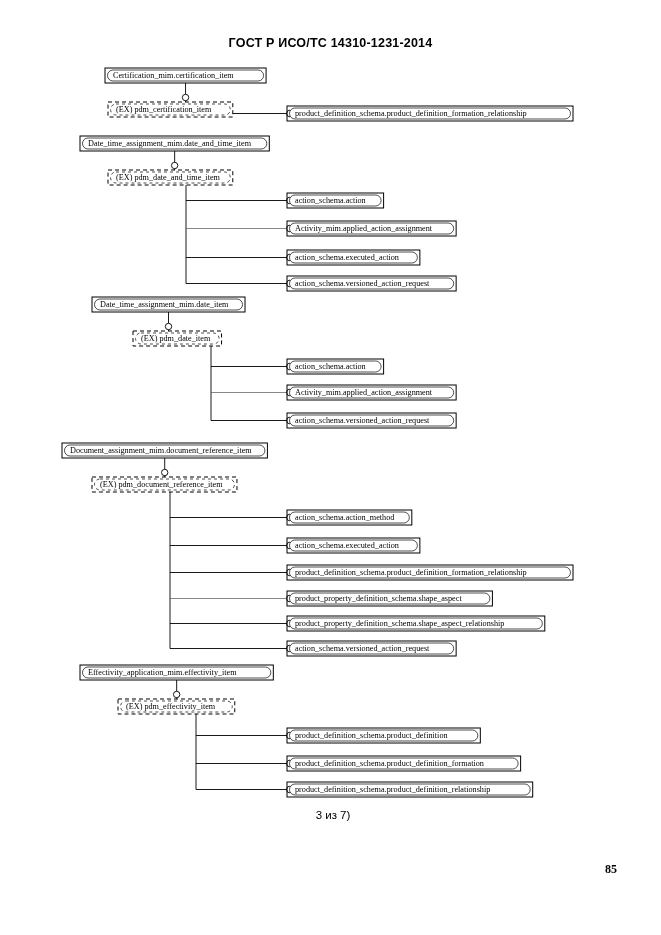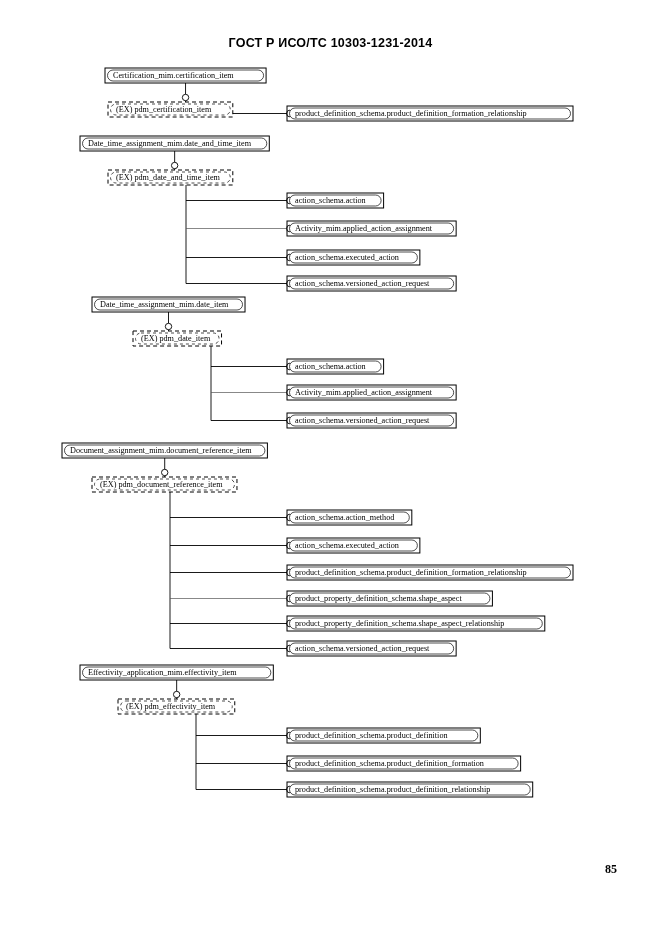--- a/index.html
+++ b/index.html
@@ -32,21 +32,21 @@
   }
   #caption .l2{display:block;}
   #pageno{
     position:absolute;left:0;top:862px;width:617px;text-align:right;
     font-family:Liberation Serif, serif;font-size:12px;font-weight:bold;
   }
 </style>
 </head>
 <body>
 
-<div id="doc-header">ГОСТ Р ИСО/ТС 10303-1231-2014</div>
+<div id="doc-header">ГОСТ Р ИСО/ТС 14310-1231-2014</div>
 
 <div id="diagram">
   <svg id="diagram-svg" width="661" height="740" viewBox="0 0 661 740">
       <g>
         <rect x="105" y="8" width="161.08" height="15" class="boxouter"></rect>
         <rect x="107.5" y="10" width="156.08" height="11" rx="5.5" ry="5.5" class="boxinner"></rect>
         <text x="113" y="16" class="nodelabel">Certification_mim.certification_item</text>
       </g>
       <g>
         <rect x="108" y="42" width="124.81" height="15" class="boxdashed"></rect>
@@ -223,15 +223,16 @@
         <rect x="287" y="722" width="245.71" height="15" class="boxouter"></rect>
         <rect x="289.5" y="724" width="240.71" height="11" rx="5.5" ry="5.5" class="boxinner"></rect>
         <text x="295" y="730" class="nodelabel">product_definition_schema.product_definition_relationship</text>
       </g>
       <line x1="196" y1="729.5" x2="287" y2="729.5" class="link"></line>
       <path d="M 290 726.1 A 3.4 3.4 0 0 0 290 732.9" class="halfcirc"></path>
     </svg>
 </div>
 
 <div id="caption">
+  <span class="l2">3 из 7)</span>
 </div>
 
 <div id="pageno">85</div>
 
 </body></html>

